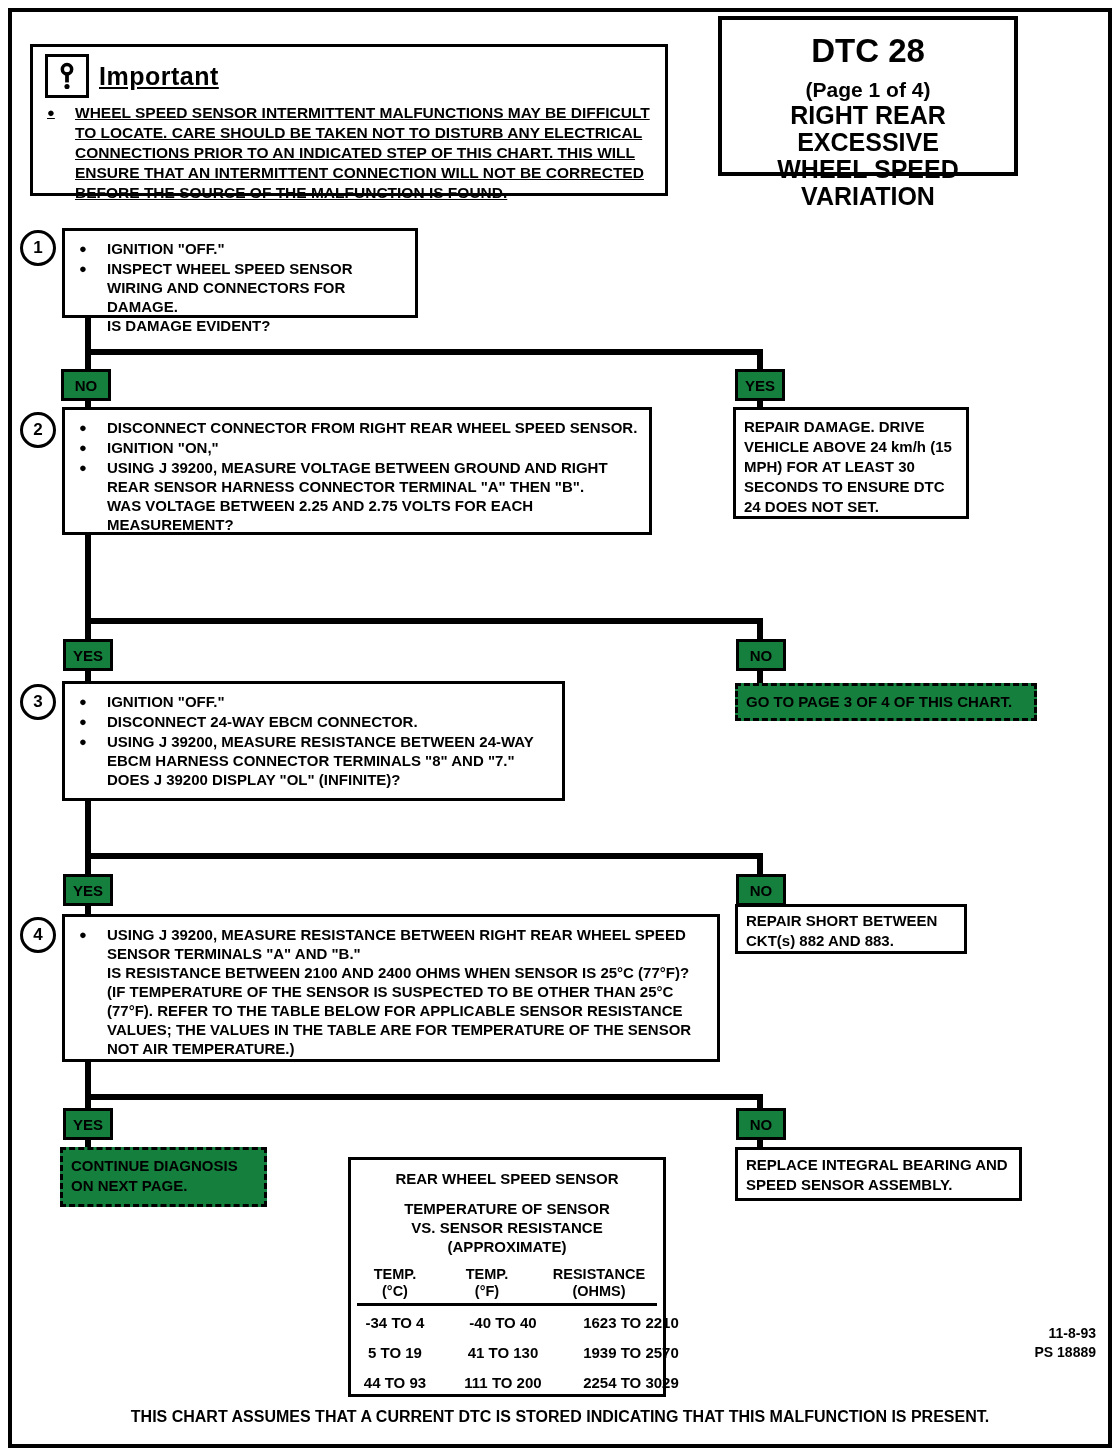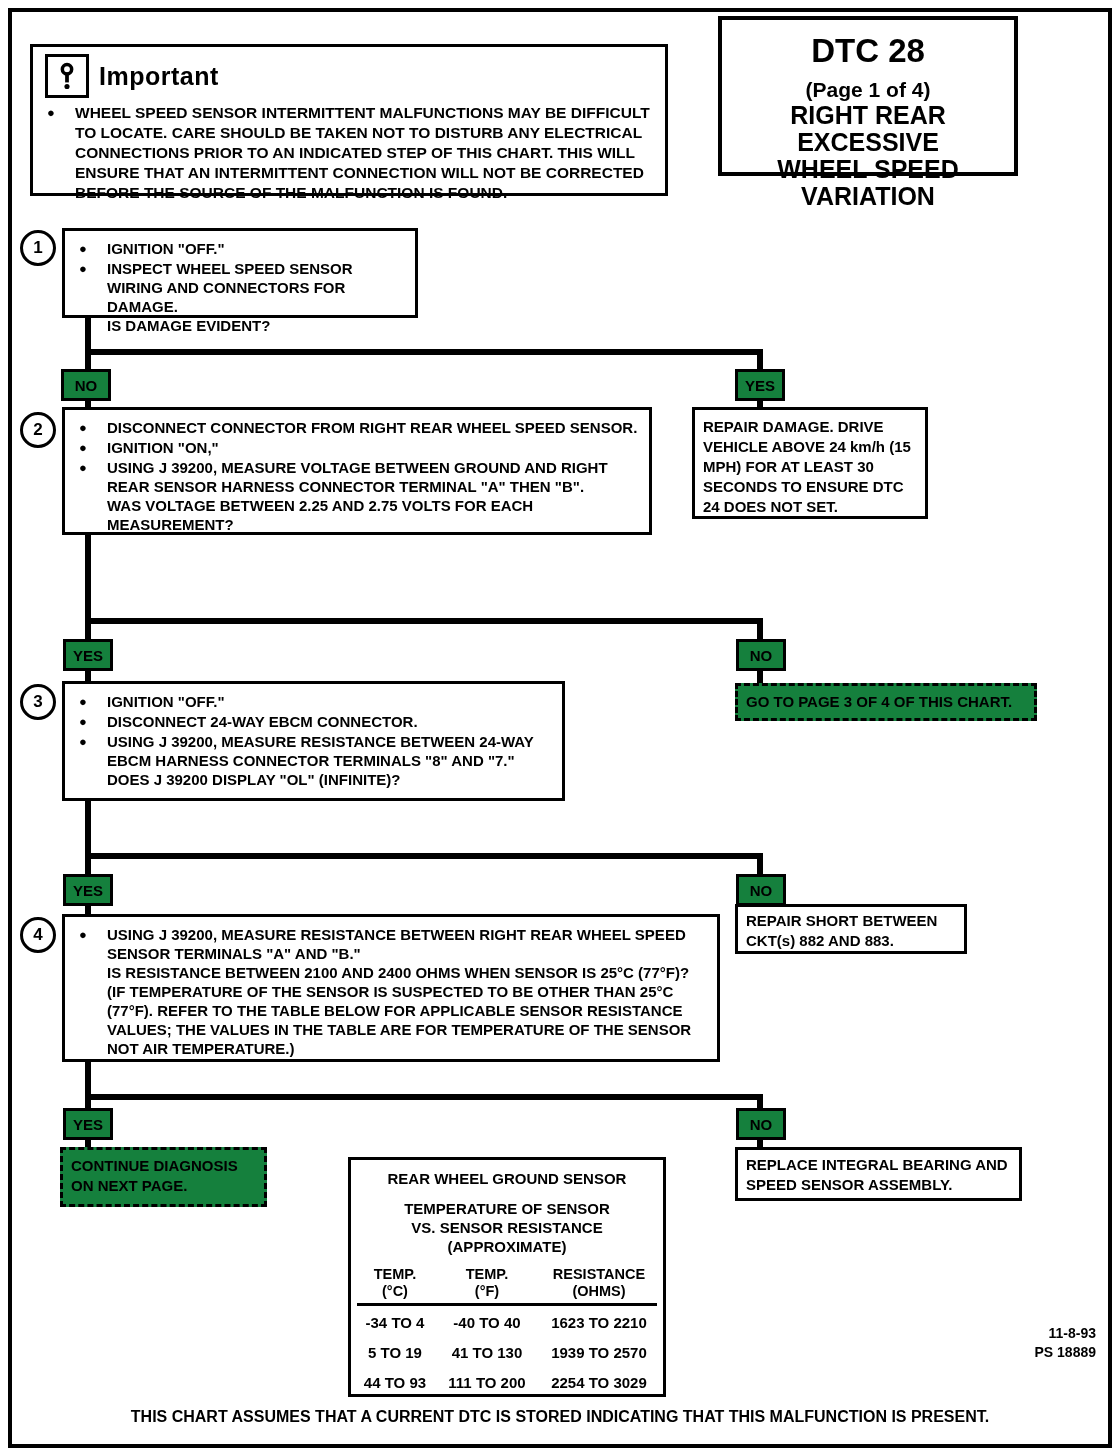--- a/index.html
+++ b/index.html
@@ -13,39 +13,39 @@
   .item{display:flex;margin-bottom:1px;}
   .bullet{width:28px;flex:0 0 28px;font-size:13px;line-height:19px;text-align:left;padding-left:2px;}
   .itext{flex:1;}
   .circle{width:36px;height:36px;border:3px solid #000;border-radius:50%;background:#fff;
           display:flex;align-items:center;justify-content:center;font-size:17px;}
   .dec-label{width:50px;height:32px;border:3px solid #000;background:#15803d;display:flex;
              align-items:center;justify-content:center;font-size:15px;z-index:3;}
   .vline{width:6px;background:#000;}
   .hline{height:6px;background:#000;}
   .result{font-size:15px;line-height:20px;}
-  .imp-box{left:30px;top:44px;width:638px;height:152px;border:3px solid #000;padding:7px 12px 0 12px;}
+  .imp-box{left:30px;top:44px;width:638px;height:152px;border:3px solid #000;padding:7px 12px 0 12px;text-decoration:underline;}
   .imp-head{display:flex;align-items:center;}
   .imp-icon{width:38px;height:38px;border:3px solid #000;display:flex;align-items:center;justify-content:center;}
   .imp-label{font-size:25px;margin-left:10px;letter-spacing:0.5px;}
   .imp-body-row{display:flex;margin-top:5px;}
   .imp-body{font-size:15.5px;line-height:20px;flex:1;}
   .title-box{left:718px;top:16px;width:300px;height:160px;border:4px solid #000;text-align:center;}
   .title-dtc{font-size:33px;margin-top:12px;}
   .title-page{font-size:21px;margin-top:8px;}
   .title-sub{font-size:25px;line-height:27px;}
   .table-box{left:348px;top:1157px;width:318px;height:240px;border:3px solid #000;text-align:center;font-size:15px;}
   .t-title{margin-top:10px;font-size:15px;}
   .t-sub{line-height:19px;font-size:15px;}
   .t-sub.first{margin-top:12px;}
   .t-head{margin-top:10px;display:grid;grid-template-columns:88px 96px 128px;justify-items:center;
           font-size:14.5px;line-height:17px;}
   .t-rule{margin:3px 6px 0 6px;height:3px;background:#000;}
   .t-row{display:grid;grid-template-columns:88px 96px 128px;justify-items:center;font-size:15px;
-         line-height:16px;margin-top:14px;}
+         line-height:16px;margin-top:14px;gap:16px;}
   .t-row.first{margin-top:9px;}
   .footer-note{left:120px;top:1408px;width:880px;text-align:center;font-size:16px;}
   .date-block{left:1008px;top:1324px;width:88px;text-align:right;font-size:14px;line-height:19px;}
 </style>
 </head>
 <body>
 
 <div class="abs page-border"></div>
 
 <div class="abs imp-box">
@@ -126,21 +126,21 @@
   </div>
   <div class="item">
     <span class="bullet">●</span>
     <div class="itext">
       <div>USING J 39200, MEASURE VOLTAGE BETWEEN GROUND AND RIGHT REAR SENSOR HARNESS CONNECTOR TERMINAL "A" THEN "B".</div>
       <div>WAS VOLTAGE BETWEEN 2.25 AND 2.75 VOLTS FOR EACH MEASUREMENT?</div>
     </div>
   </div>
 </div>
 
-<div class="abs solid-box result" style="left:692px;top:407px;width:236px;height:112px;padding:7px 8px;">REPAIR DAMAGE.  DRIVE VEHICLE ABOVE 24 km/h (15 MPH) FOR AT LEAST 30 SECONDS TO ENSURE DTC 24 DOES NOT SET.</div>
+<div class="abs solid-box result" style="left:733px;top:407px;width:236px;height:112px;padding:7px 8px;">REPAIR DAMAGE.  DRIVE VEHICLE ABOVE 24 km/h (15 MPH) FOR AT LEAST 30 SECONDS TO ENSURE DTC 24 DOES NOT SET.</div>
 
 <div class="abs dec-label" style="left:63px;top:639px;">YES</div>
 <div class="abs dec-label" style="left:736px;top:639px;">NO</div>
 
 <div class="abs circle" style="left:20px;top:684px;">3</div>
 <div class="abs solid-box step-box" style="left:62px;top:681px;width:503px;height:120px;">
   <div class="item">
     <span class="bullet">●</span>
     <div class="itext">IGNITION "OFF."</div>
   </div>
@@ -177,21 +177,21 @@
 <div class="abs solid-box result" style="left:735px;top:904px;width:232px;height:50px;padding:4px 8px;">REPAIR SHORT BETWEEN CKT(s) 882 AND 883.</div>
 
 <div class="abs dec-label" style="left:63px;top:1108px;">YES</div>
 <div class="abs dec-label" style="left:736px;top:1108px;">NO</div>
 
 <div class="abs dashed-box result" style="left:60px;top:1147px;width:207px;height:60px;padding:6px 8px;">CONTINUE DIAGNOSIS ON NEXT PAGE.</div>
 
 <div class="abs solid-box result" style="left:735px;top:1147px;width:287px;height:54px;padding:5px 8px;">REPLACE INTEGRAL BEARING AND SPEED SENSOR ASSEMBLY.</div>
 
 <div class="abs table-box">
-  <div class="t-title">REAR WHEEL GROUND SENSOR</div>
+  <div class="t-title">REAR WHEEL SPEED SENSOR</div>
   <div class="t-sub first">TEMPERATURE OF SENSOR</div>
   <div class="t-sub">VS. SENSOR RESISTANCE</div>
   <div class="t-sub">(APPROXIMATE)</div>
   <div class="t-head">
     <div>
       <div>TEMP.</div>
         <div>(°C)</div>
     </div>
     <div>
       <div>TEMP.</div>

